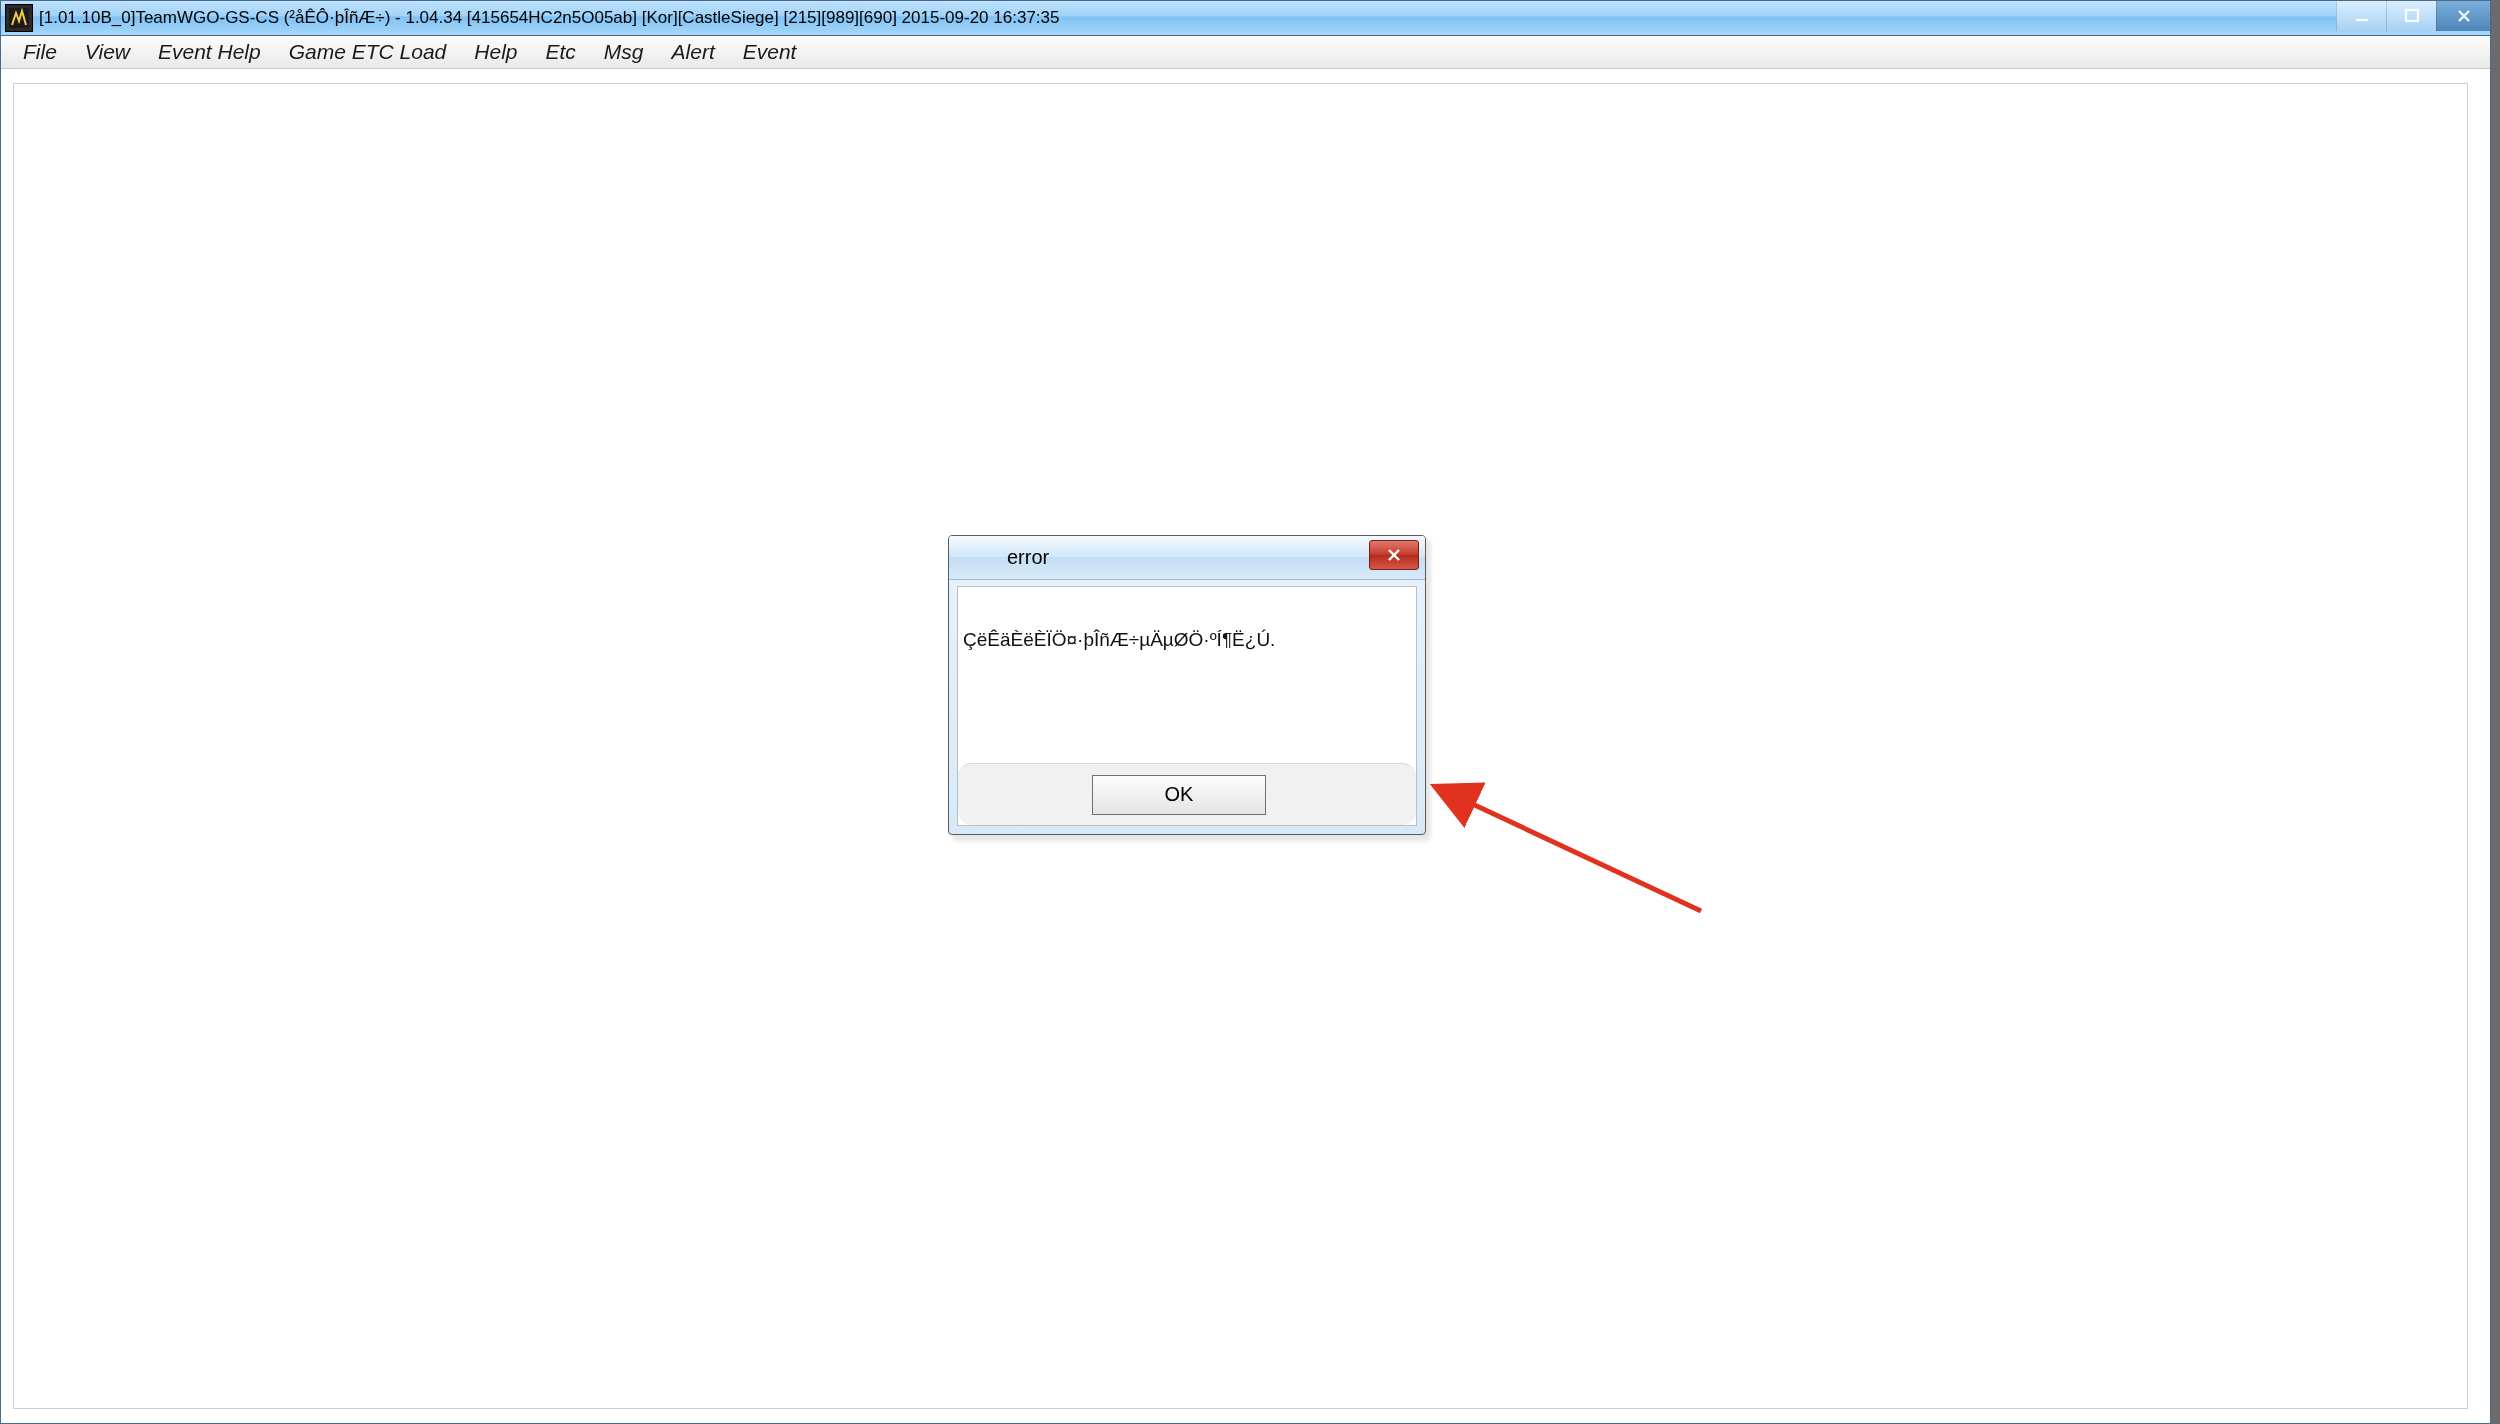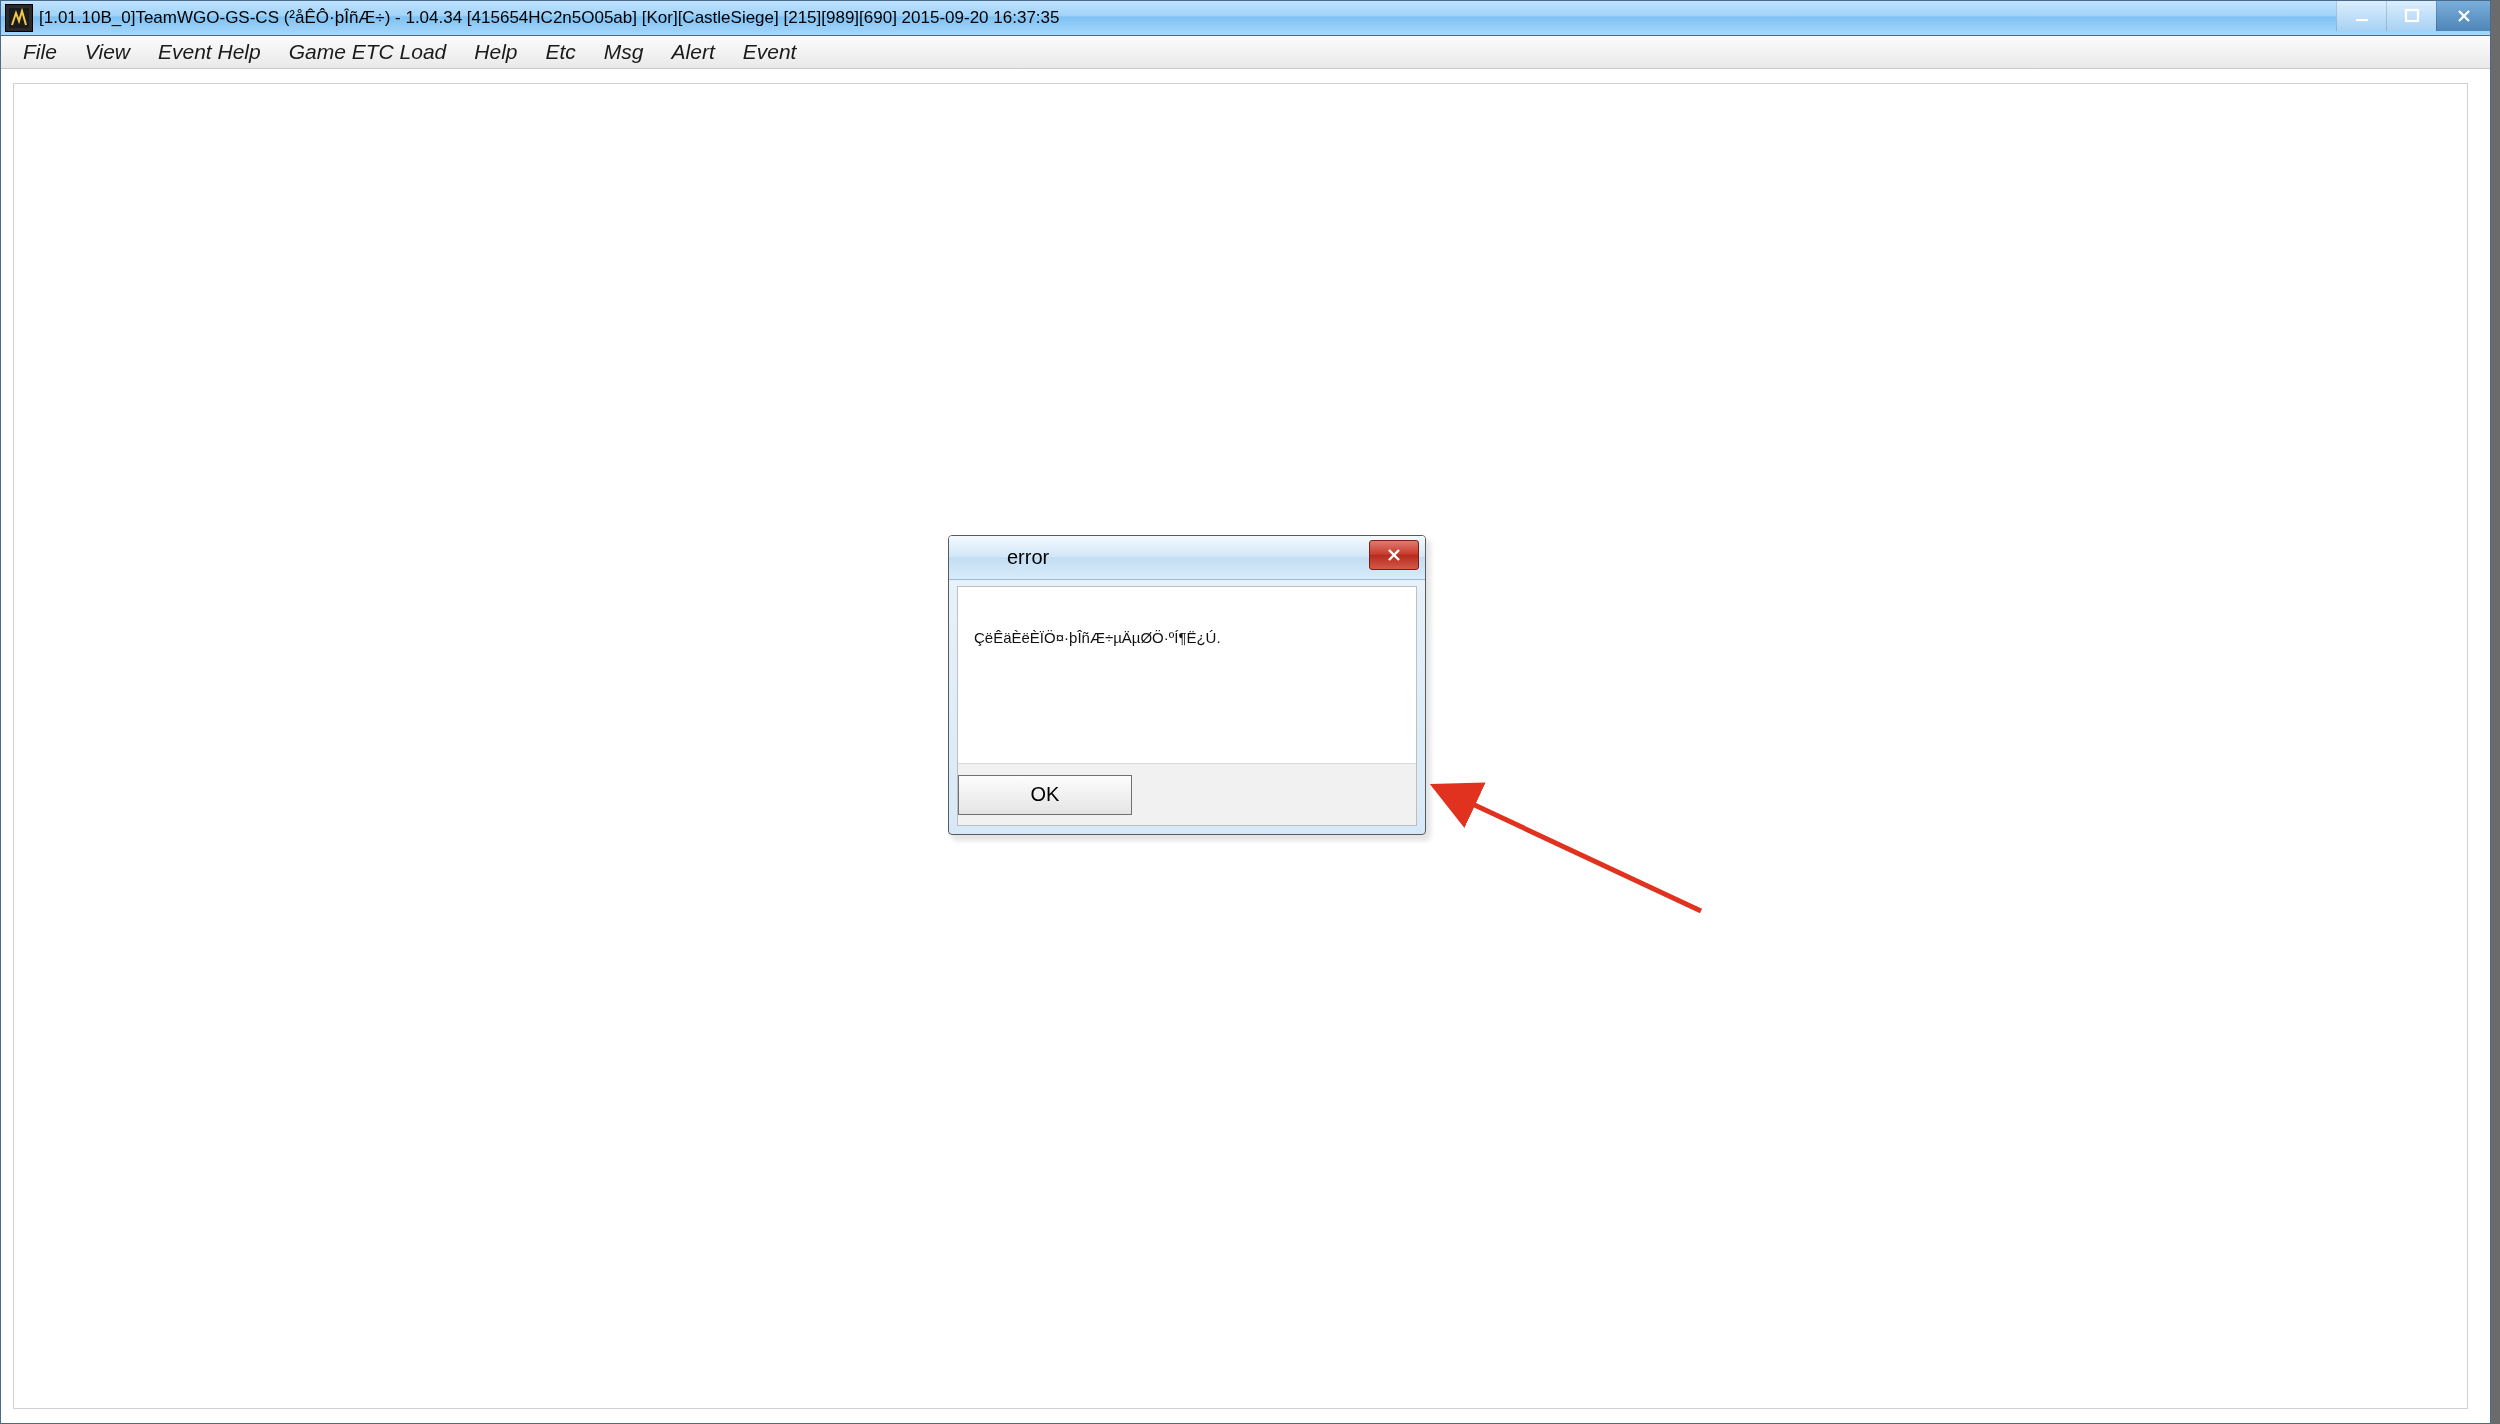--- a/index.html
+++ b/index.html
@@ -34,22 +34,22 @@
     
     .dialog-shadow { position: absolute; left: 950px; top: 538px; width: 480px; height: 302px; border-radius: 6px; background: rgba(0,0,0,.10); filter: blur(2px); }
     .dialog { position: absolute; left: 947px; top: 534px; width: 478px; height: 300px; border: 1px solid #5a5a5a; background: linear-gradient(#e9f3fb,#d7e9f8); border-radius: 4px; overflow: hidden; }
     .dialog .d-titlebar { height: 44px; display: flex; align-items: center; padding: 0 10px; background: linear-gradient(#f4fafe,#d2e7f8 48%,#c3ddf3 49%,#d7ecfb); border-bottom: 1px solid #9cb8d3; position: relative; }
     .dialog .d-title { font-size: 20px; color: #000; margin-left: 48px; }
     .dialog .d-close { position: absolute; right: 6px; top: 4px; width: 50px; height: 30px; border-radius: 3px; background: linear-gradient(#e07a6f,#c73b2c 48%,#b42a1c 49%,#d5584a); border: 1px solid #7d1c10; display: flex; align-items: center; justify-content: center; cursor: pointer; }
     .dialog .d-close svg { width: 16px; height: 16px; }
     .dialog .d-close .glyph { stroke: #fff; stroke-width: 2.4; fill: none; }
 
     .dialog .d-body { position: absolute; left: 8px; right: 8px; top: 50px; bottom: 8px; background: #fff; border: 1px solid #bfbfbf; }
-    .dialog .d-message { position: absolute; left: 16px; top: 42px; right: 18px; font-size: 15px; color: #111; }
-    .dialog .d-footer { position: absolute; left: 0; right: 0; bottom: 0; height: 62px; background: #f1f1f1; border-top: 1px solid #dadada; display: flex; align-items: center; justify-content: flex-start; padding-right: 16px; }
+    .dialog .d-message { position: absolute; left: 5px; top: 42px; right: 18px; font-size: 19px; color: #111; }
+    .dialog .d-footer { position: absolute; left: 0; right: 0; bottom: 0; height: 62px; background: #f1f1f1; border-top: 1px solid #dadada; display: flex; align-items: center; justify-content: center; padding-right: 16px; border-radius: 14px; }
     .dialog .ok-btn { width: 174px; height: 40px; border: 1px solid #707070; background: linear-gradient(#fdfdfd,#e4e4e4); font-size: 20px; color: #000; display: flex; align-items: center; justify-content: center; cursor: pointer; }
 
     
     .arrow-svg { position: absolute; left: 1450px; top: 780px; width: 260px; height: 140px; overflow: visible; pointer-events: none; }
   </style>
 </head>
 <body>
 
 <div class="screen-frame">
 

